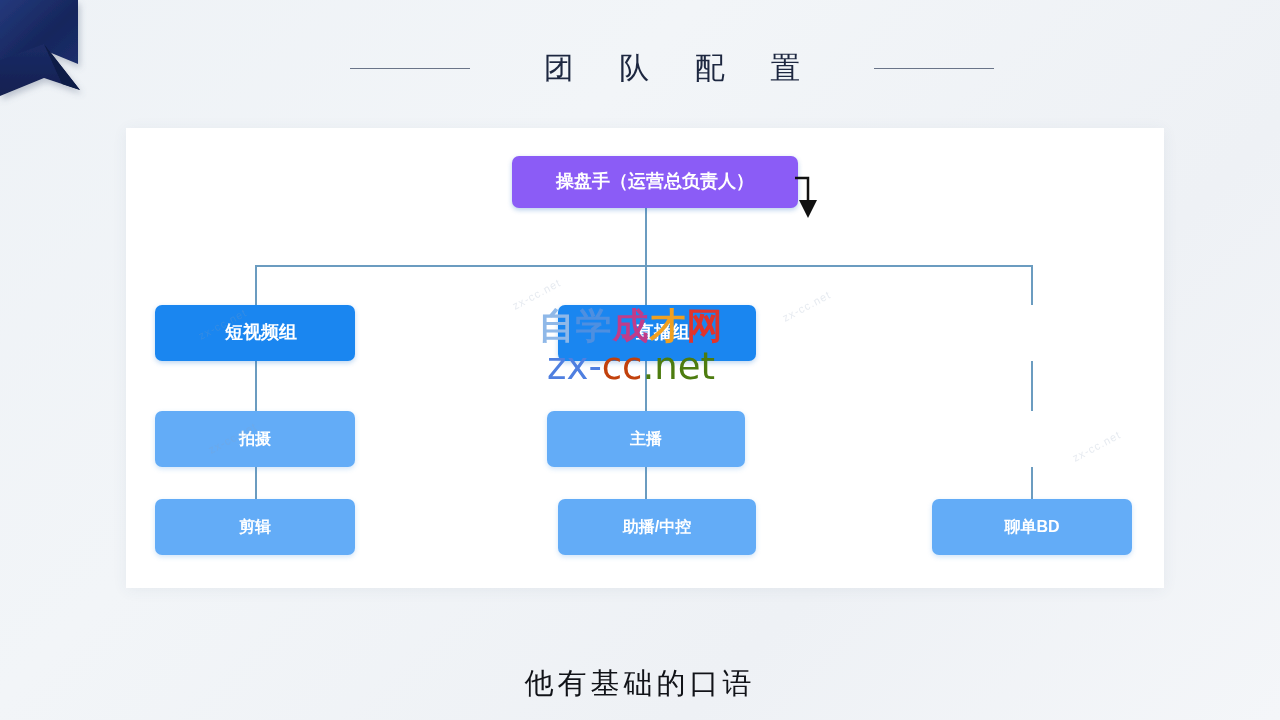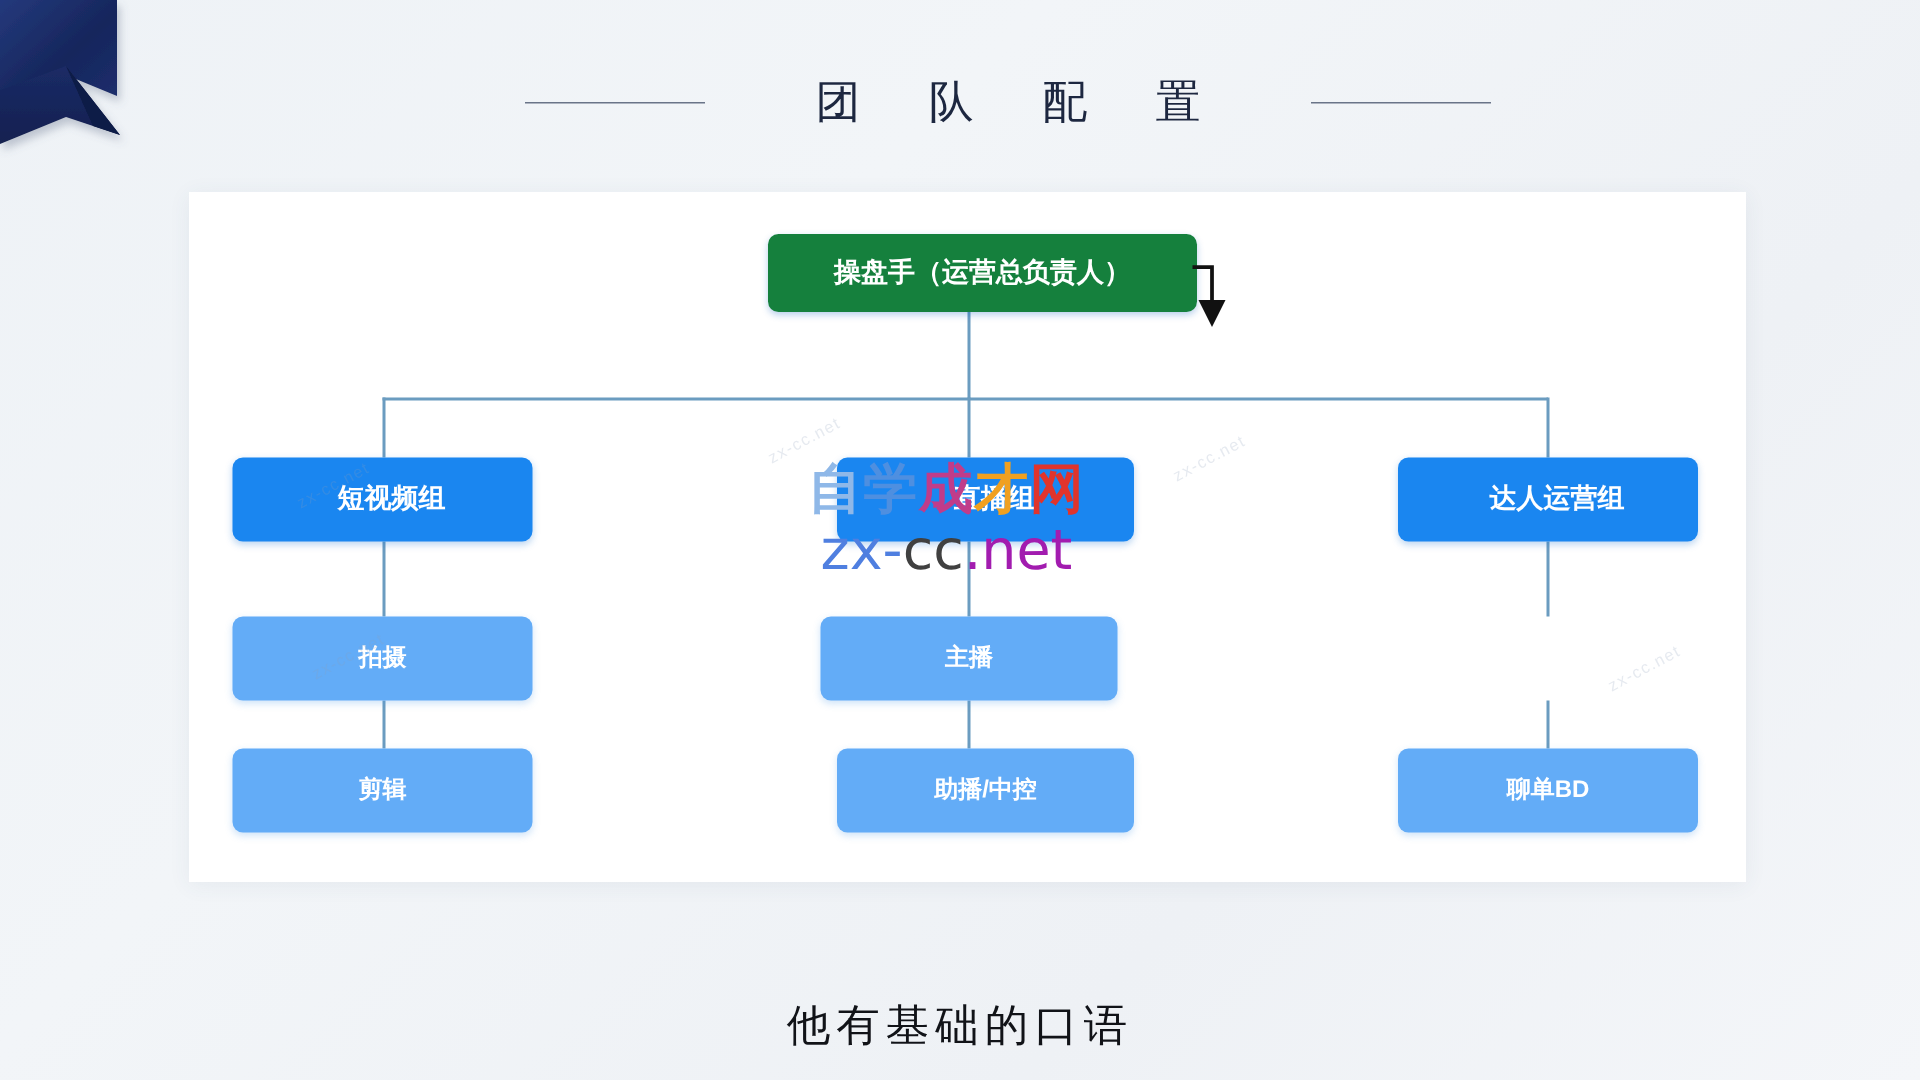--- a/index.html
+++ b/index.html
@@ -42,21 +42,21 @@
   .chart { position: absolute; left: 126px; top: 128px; width: 1038px; height: 460px; }
 
   .node {
     position: absolute;
     display: flex; align-items: center; justify-content: center;
     border-radius: 7px;
     color: #ffffff; font-weight: bold; white-space: nowrap;
     text-align: center; line-height: 1.1;
   }
   .node.root {
-    background: #15803d;
+    background: #8b5cf6;
     box-shadow: 0 2px 5px rgba(18, 95, 190, .30);
     font-size: 18px;
   }
   .node.group {
     background: #1a86f0;
     box-shadow: 0 2px 5px rgba(20, 110, 210, .28);
     font-size: 18px;
     padding-left: 12px;
   }
   .node.leaf {
@@ -86,22 +86,22 @@
   .wm-cn span:nth-child(1) { color: #8fb8e8; }
   .wm-cn span:nth-child(2) { color: #4e8fe0; }
   .wm-cn span:nth-child(3) { color: #c03c8a; }
   .wm-cn span:nth-child(4) { color: #f0a020; }
   .wm-cn span:nth-child(5) { color: #e0342c; }
   .wm-url {
     font-family: "DejaVu Sans", sans-serif;
     font-size: 37px; font-weight: 400; margin-top: 4px; white-space: nowrap;
   }
   .wm-url .a { color: #4f7fe0; }
-  .wm-url .b { color: #404040; }
-  .wm-url .c { color: #a21caf; }
+  .wm-url .b { color: #c2410c; }
+  .wm-url .c { color: #4d7c0f; }
 
   .ghost {
     position: absolute; color: rgba(140,160,185,.22);
     font-size: 11px; letter-spacing: 1px; pointer-events: none;
     transform: rotate(-28deg); white-space: nowrap;
   }
 
   
   .caption {
     position: absolute; left: 0; top: 664px; width: 1280px;
@@ -166,21 +166,20 @@
   <div class="node root" style="left:386px; top:28px; width:286px; height:52px;">操盘手（运营总负责人）</div>
 
   <div class="node group" style="left:29px; top:177px; width:200px; height:56px;">短视频组</div>
   <div class="node leaf" style="left:29px; top:283px; width:200px; height:56px;">拍摄</div>
   <div class="node leaf" style="left:29px; top:371px; width:200px; height:56px;">剪辑</div>
 
   <div class="node group" style="left:432px; top:177px; width:198px; height:56px;">直播组</div>
   <div class="node leaf" style="left:421px; top:283px; width:198px; height:56px;">主播</div>
   <div class="node leaf" style="left:432px; top:371px; width:198px; height:56px;">助播/中控</div>
 
-  <div class="node group" style="left:806px; top:177px; width:200px; height:56px;">达人运营组</div>
   <div class="node leaf" style="left:806px; top:371px; width:200px; height:56px;">聊单BD</div>
 </div>
 
 <div class="drag-arrow">
   <svg width="28" height="44" viewBox="0 0 28 44">
     <path d="M1,2 L14,2 L14,26" stroke="#111111" stroke-width="2.5" fill="none"></path>
     <path d="M5,24 L23,24 L14,42 Z" fill="#111111"></path>
   </svg>
 </div>
 

